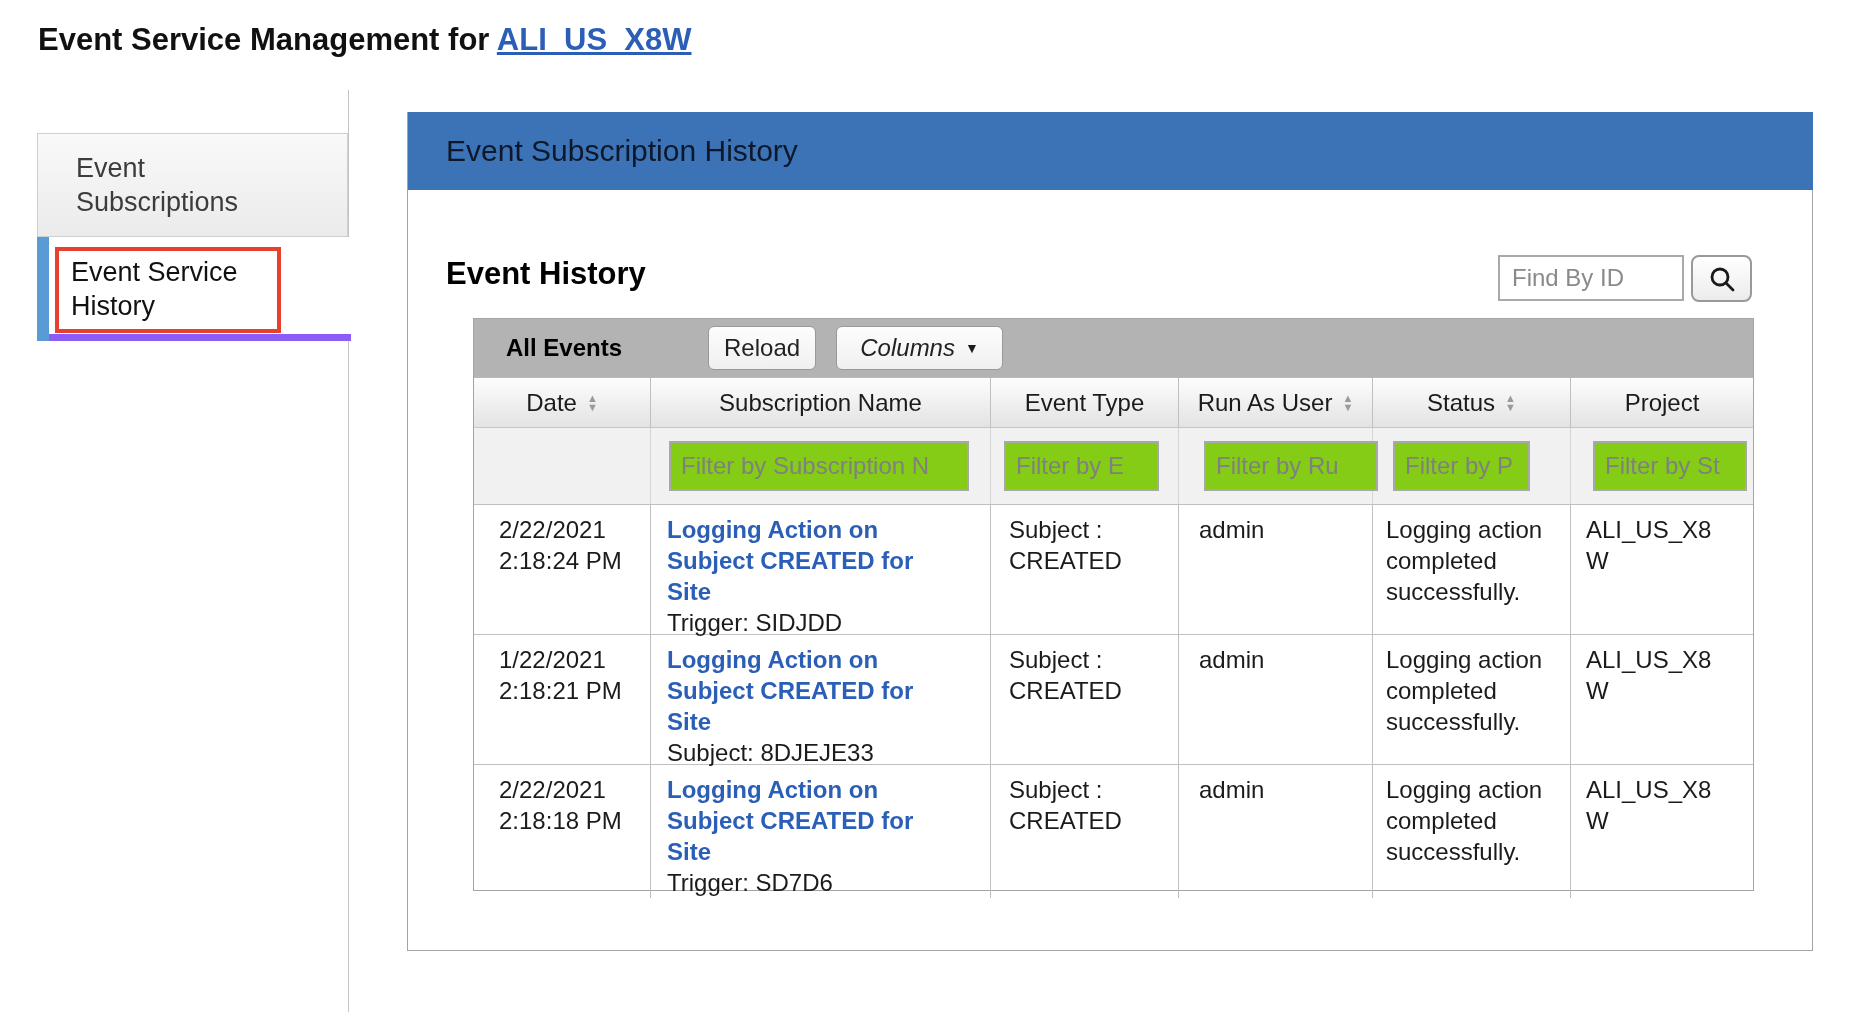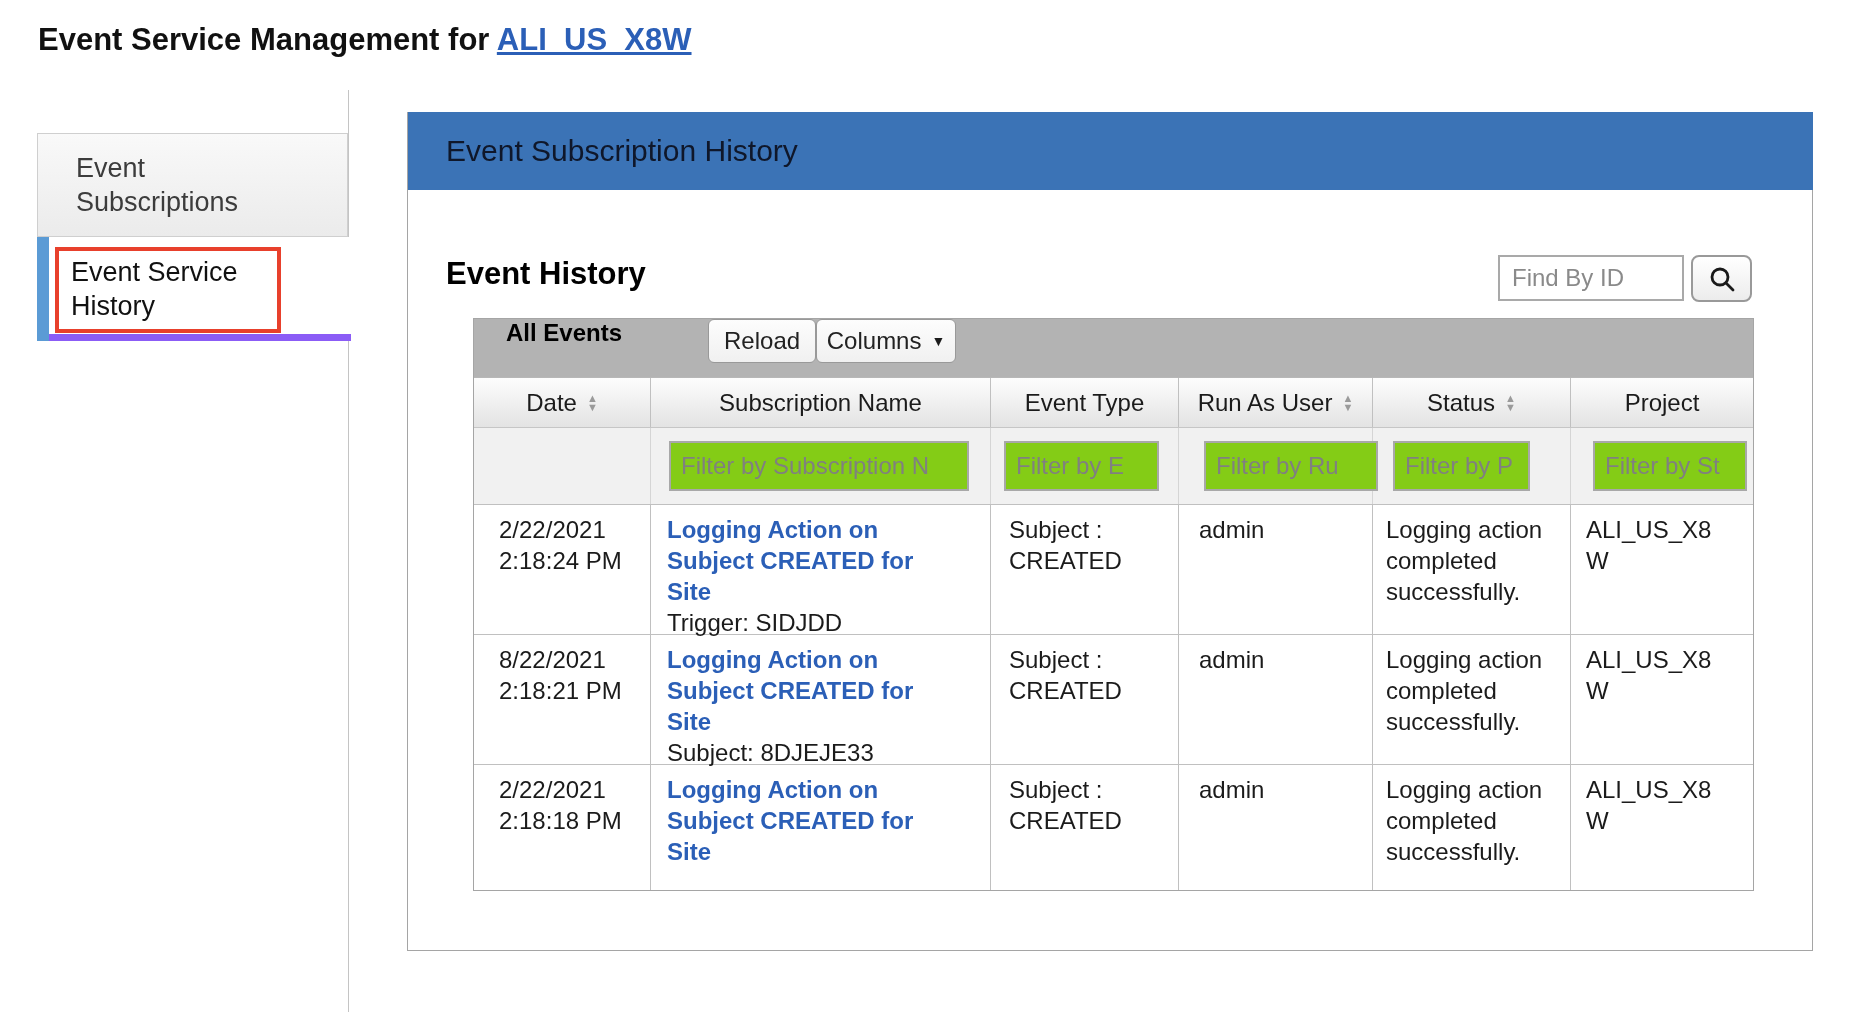--- a/index.html
+++ b/index.html
@@ -35,27 +35,27 @@
     color:#0f172a;font-size:30px;line-height:78px;padding-left:38px;}
   .section-title{position:absolute;left:38px;top:143px;font-size:31px;font-weight:bold;color:#000;}
   .find-input{position:absolute;left:1090px;top:142px;width:186px;height:46px;border:2px solid #a9a9a9;
     font-size:24px;padding-left:12px;color:#333;background:#fff;}
   .find-input::placeholder{color:#8a8a8a;}
   .search-btn{position:absolute;left:1283px;top:142px;width:61px;height:47px;border:2px solid #999;border-radius:8px;
     background:linear-gradient(#ffffff,#ececec);display:flex;align-items:center;justify-content:center;cursor:pointer;}
 
   
   .table-wrap{position:absolute;left:65px;top:205px;width:1281px;border:1px solid var(--border-gray);}
-  .toolbar{height:58px;background:var(--toolbar-gray);position:relative;display:flex;align-items:flex-start;}
+  .toolbar{height:58px;background:var(--toolbar-gray);position:relative;display:flex;align-items:center;}
   .scope-label{font-size:24px;font-weight:bold;margin-left:32px;color:#000;}
   .tb-btn{height:44px;border:1px solid #999;border-radius:6px;background:linear-gradient(#fdfdfd,#f0f0f0);
     font-size:24px;color:#222;display:flex;align-items:center;justify-content:center;cursor:pointer;
     font-family:inherit;}
   .btn-reload{width:108px;margin-left:86px;}
-  .btn-columns{width:140px;margin-left:0;}
+  .btn-columns{width:167px;margin-left:20px;font-style:italic;}
   .caret{font-size:14px;margin-left:10px;color:#1b1b1b;}
 
   .grid-row{display:grid;grid-template-columns:177px 340px 188px 194px 198px 182px;}
   .grid-row>div{border-right:1px solid var(--cell-border);}
   .grid-row>div:last-child{border-right:none;}
 
   .thead{height:50px;background:linear-gradient(#fdfdfd,#e3e3e3);border-top:1px solid #b7b7b7;}
   .th{display:flex;align-items:center;justify-content:center;font-size:24px;color:#1b1b1b;cursor:pointer;}
   .sort-icon{display:flex;flex-direction:column;margin-left:10px;color:#9a9a9a;font-size:11px;line-height:9px;}
 
@@ -184,35 +184,36 @@
         <a class="sub-link">Logging Action on Subject CREATED for Site</a>
         <div class="trigger">Trigger: SIDJDD</div>
       </div>
       <div class="cell-event">Subject : CREATED</div>
       <div class="cell-run">admin</div>
       <div class="cell-status">Logging action completed successfully.</div>
       <div class="cell-project">ALI_US_X8W</div>
     </div>
 
     <div class="grid-row data-row">
-      <div class="cell-date">8/22/2021 2:18:21 PM</div>
+      <div class="cell-date">1/22/2021 2:18:21 PM</div>
       <div class="cell-sub">
         <a class="sub-link">Logging Action on Subject CREATED for Site</a>
         <div class="trigger">Subject: 8DJEJE33</div>
       </div>
       <div class="cell-event">Subject : CREATED</div>
       <div class="cell-run">admin</div>
       <div class="cell-status">Logging action completed successfully.</div>
       <div class="cell-project">ALI_US_X8W</div>
     </div>
 
     <div class="grid-row data-row">
       <div class="cell-date">2/22/2021 2:18:18 PM</div>
       <div class="cell-sub">
         <a class="sub-link">Logging Action on Subject CREATED for Site</a>
+        <div class="trigger">Trigger: SD7D6</div>
       </div>
       <div class="cell-event">Subject : CREATED</div>
       <div class="cell-run">admin</div>
       <div class="cell-status">Logging action completed successfully.</div>
       <div class="cell-project">ALI_US_X8W</div>
     </div>
 
   </div>
 </div>
 

